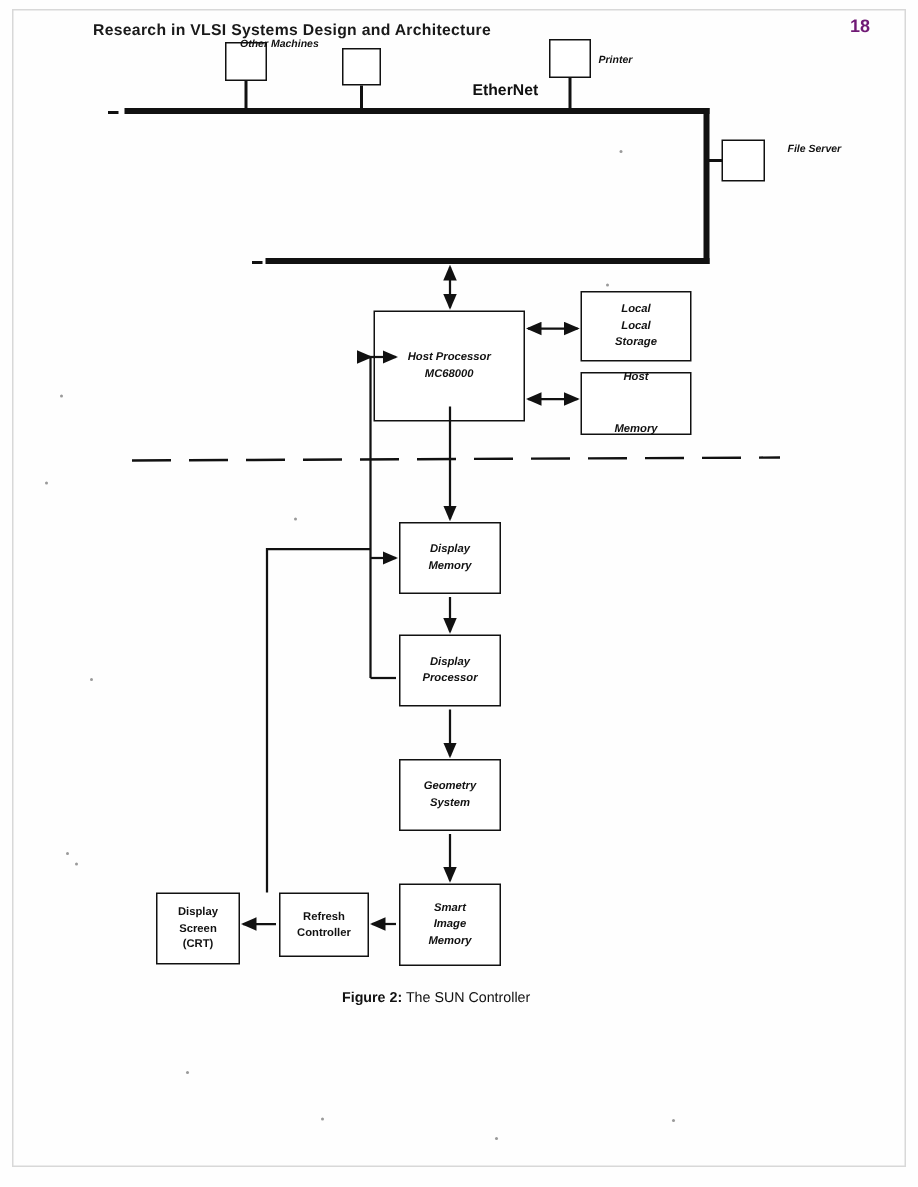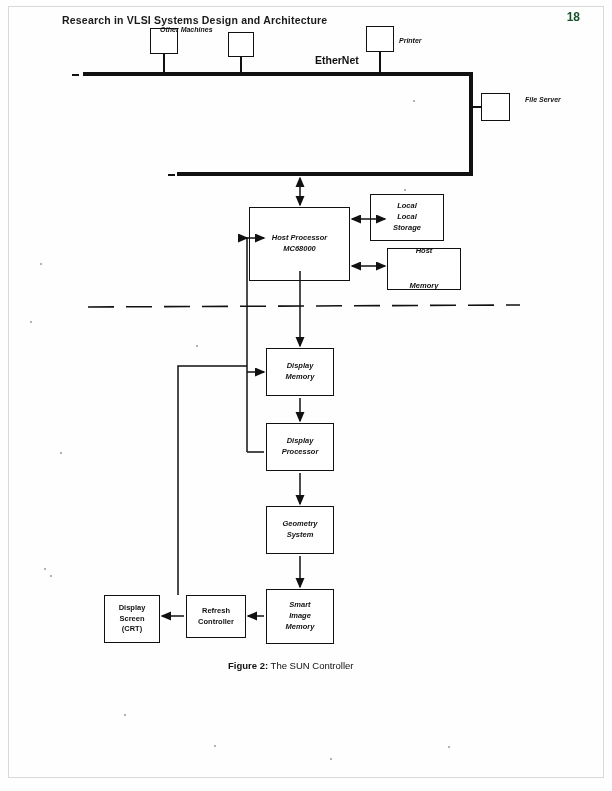--- a/index.html
+++ b/index.html
@@ -26,21 +26,21 @@
     font-weight: bold;
     color: #1a1a1a;
     letter-spacing: 0.2px;
   }
   .page-number {
     position: absolute;
     right: 32px;
     top: 10px;
     font-size: 12px;
     font-weight: bold;
-    color: #14532d;
+    color: #701a75;
     text-align: center;
   }
   
   .box {
     position: absolute;
     border: 1.5px solid #111;
     background: #ffffff;
     box-sizing: border-box;
     display: flex;
     flex-direction: column;
@@ -153,21 +153,21 @@
   <div class="vline" style="left:163px; top:54px; width:1.5px; height:19px;"></div>
   <div class="vline" style="left:240px; top:57px; width:1.5px; height:16px;"></div>
   <div class="vline" style="left:379px; top:52px; width:1.5px; height:21px;"></div>
   <div class="hline" style="left:472px; top:106px; width:10px; height:1.5px;"></div>
 
   <div class="box" style="left:249px; top:207px; width:101px; height:74px;">
     <span>Host Processor</span>
     <span>MC68000</span>
   </div>
 
-  <div class="box" style="left:370px; top:194px; width:74px; height:47px;">
+  <div class="box" style="left:387px; top:194px; width:74px; height:47px;">
     <span>Local</span>
     <span>Local</span>
     <span>Storage</span>
   </div>
 
   <div class="box" style="left:387px; top:248px; width:74px; height:42px;gap:24px;">
     <span>Host</span>
     <span>Memory</span>
   </div>
 

